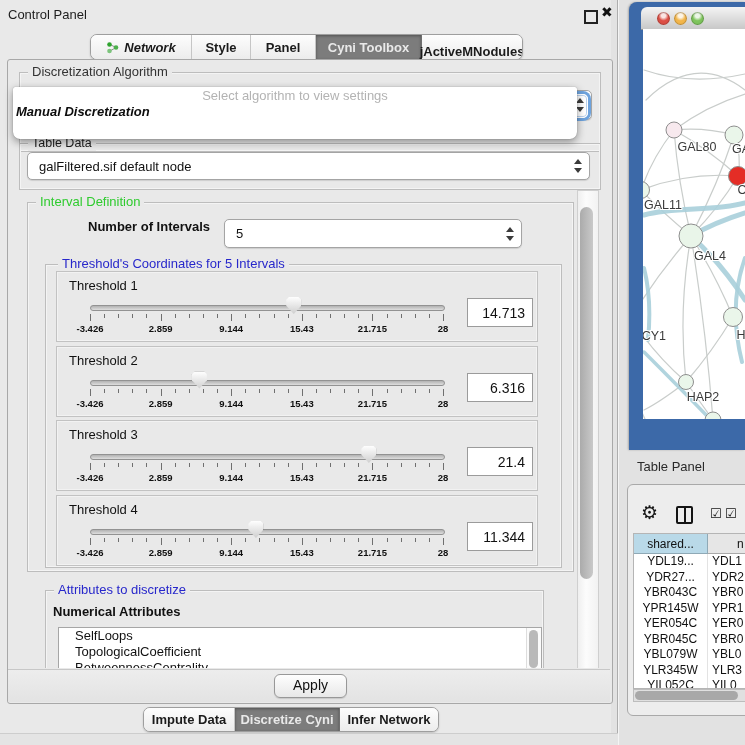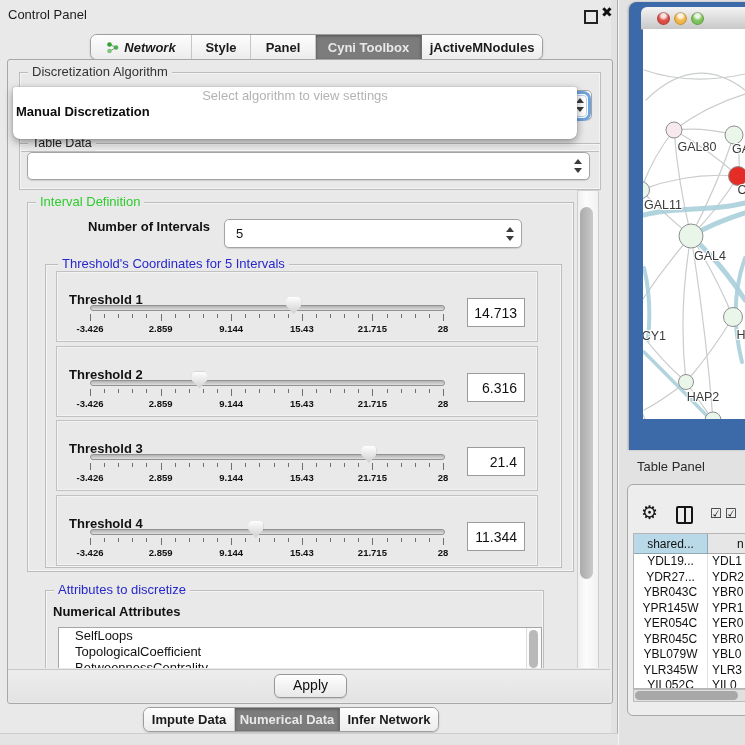--- a/index.html
+++ b/index.html
@@ -52,21 +52,21 @@
   .combo-alg{left:27px;top:90px;width:563px;height:28px;}
   .focus-ring{position:absolute;right:3px;top:3px;width:21px;height:22px;border-radius:5px;
     border:1px solid #FFF;box-shadow:0 0 0 3px #6EA3DD,inset 0 0 0 1px #B9D2EE;}
   .combo-tbl{left:27px;top:152px;width:561px;height:26px;}
   
   .popup{left:13px;top:87px;width:564px;height:52px;background:#FFF;z-index:12;
     border-radius:2px 2px 7px 7px;box-shadow:0 3px 9px rgba(0,0,0,.4),0 0 1px rgba(0,0,0,.4);
     font-size:13px;}
   .popup .hint{height:17px;line-height:18px;text-align:center;color:#B3B3B3;}
   .popup .opt{height:16px;line-height:16px;padding-left:3px;color:#0c0c0c;}
-  .popup .opt.b{font-weight:bold;}
+  .popup .opt.b{font-weight:bold;font-style:italic;}
   
   .scrollpane{left:19px;top:190px;width:580px;height:478px;overflow:hidden;}
   .grp-interval{left:8px;top:12px;width:545px;height:368px;}
   .num-label{left:69px;top:29px;font-size:13px;font-weight:bold;}
   .combo-num{left:205px;top:29px;width:296px;height:27px;}
   .grp-coords{left:26px;top:74px;width:515px;height:302px;}
   .grp-coords>.legend{left:12px;}
   .grp-attr{left:26px;top:400px;width:497px;height:95px;}
   .attr-sub{left:34px;top:414px;font-size:13px;font-weight:bold;}
   .listbox{left:39px;top:437px;width:482px;height:60px;background:#FFF;
@@ -76,32 +76,32 @@
     border-left:1px solid #DDD;}
   .list-sb .thumb{position:absolute;left:2px;top:2px;width:9px;height:38px;
     border-radius:5px;background:#B9B9B9;}
   .pane-sb{left:558px;top:0;width:20px;height:478px;background:linear-gradient(90deg,#EFEFEF,#FCFCFC 40%,#F2F2F2);
     border:1px solid #CFCFCF;}
   .pane-sb .thumb{position:absolute;left:2px;top:16px;width:13px;height:372px;
     border-radius:7px;background:linear-gradient(90deg,#ABABAB,#C9C9C9);}
   
   .thr-box{position:absolute;left:37px;width:480px;height:69px;
     border:1px solid #C2C2C2;box-shadow:inset 0 0 0 1px #F2F2F2;background:#E9E9E9;}
-  .thr-label{position:absolute;left:12px;top:20px;font-size:13px;font-weight:bold;}
+  .thr-label{position:absolute;left:12px;top:6px;font-size:13px;font-weight:normal;}
   .track{position:absolute;left:33px;top:33px;width:353px;height:4px;border-radius:3px;
     border:1px solid #929292;background:linear-gradient(#B2B2B2,#DEDEDE);}
   .handle{position:absolute;top:25px;width:15px;height:17px;
     clip-path:polygon(18% 0,82% 0,100% 16%,100% 52%,50% 100%,0 52%,0 16%);
     background:linear-gradient(#FEFEFE,#CFCFCF);filter:drop-shadow(0 0 1px #7A7A7A);}
   .tick{position:absolute;top:42px;width:1px;background:#6F6F6F;}
   .tick.minor{height:4px;}
   .tick.major{height:7px;}
   .tick-lbl{position:absolute;top:51px;width:50px;margin-left:-25px;text-align:center;
     font-size:9.5px;font-weight:bold;color:#101010;}
-  .val-box{position:absolute;left:410px;top:26px;width:58px;height:29px;background:#FFF;
+  .val-box{position:absolute;left:410px;top:26px;width:66px;height:29px;background:#FFF;
     border:1px solid #9B9B9B;font-size:14px;line-height:29px;text-align:right;
     padding-right:7px;box-sizing:border-box;}
   
   .apply-bar{left:8px;top:669px;width:602px;height:32px;
     background:linear-gradient(#EDEDED,#E3E3E3);border-top:1px solid #C7C7C7;}
   .apply-btn{left:274px;top:674px;width:71px;height:22px;border:1px solid #989898;
     border-radius:6px;background:linear-gradient(#FEFEFE,#E8E8E8);
     font-size:14px;text-align:center;line-height:21px;box-shadow:0 1px 1px rgba(0,0,0,.12);}
   .bottom-strip{left:0;top:733px;width:618px;height:12px;background:#E4E4E4;
     border-top:1px solid #CDCDCD;}
@@ -164,21 +164,21 @@
       </div>
       <div class="seg" style="width: 58px; align-items: center;">
         <span>Style</span>
       </div>
       <div class="seg" style="width: 64px;">
         <span>Panel</span>
       </div>
       <div class="seg sel" style="width: 105px;">
         <span>Cyni Toolbox</span>
       </div>
-      <div class="seg" style="width: 120px;">
+      <div class="seg" style="width: 100px; align-items: flex-end;">
         <span>jActiveMNodules</span>
       </div>
     </div>
 
   <div class="abs content-panel"></div>
 
   <div class="abs grp grp-disc">
     <span class="legend lbl-disc">Discretization Algorithm</span>
   </div>
   <div class="abs combo combo-alg">
@@ -188,20 +188,21 @@
 
   <div class="abs popup">
     <div class="hint">Select algorithm to view settings</div>
     <div class="opt b">Manual Discretization</div>
   </div>
 
   <div class="abs grp grp-table">
     <span class="legend lbl-table">Table Data</span>
   </div>
   <div class="abs combo combo-tbl">
+    <span class="val">galFiltered.sif default node</span>
     <span class="spin"></span>
   </div>
 
   <div class="abs scrollpane">
     <div class="abs grp grp-interval">
       <span class="legend lbl-interval">Interval Definition</span>
     </div>
     <div class="abs num-label">Number of Intervals</div>
     <div class="abs combo combo-num">
       <span class="val">5</span>
@@ -382,21 +383,21 @@
       </div>
   </div>
 
   <div class="abs apply-bar"></div>
   <div class="abs apply-btn">Apply</div>
   <div class="abs tabbar bottom-tabs" id="bottomTabs">
       <div class="seg" style="width: 90px;">
         <span>Impute Data</span>
       </div>
       <div class="seg sel" style="width: 104px;">
-        <span>Numerical Data</span>
+        <span>Discretize Cyni</span>
       </div>
       <div class="seg" style="width: 98px;">
         <span>Infer Network</span>
       </div>
     </div>
   <div class="abs bottom-strip"></div>
 
   <div class="abs net-frame">
     <div class="net-title">
       <span class="light" id="lr" style="left: 16px; background: radial-gradient(circle at 50% 28%, rgba(255, 255, 255, 0.85) 0px, rgba(255, 255, 255, 0.85) 18%, rgba(255, 255, 255, 0) 45%), rgb(220, 79, 69); box-shadow: rgba(0, 0, 0, 0.25) 0px 0px 1px 1px inset;"></span>

